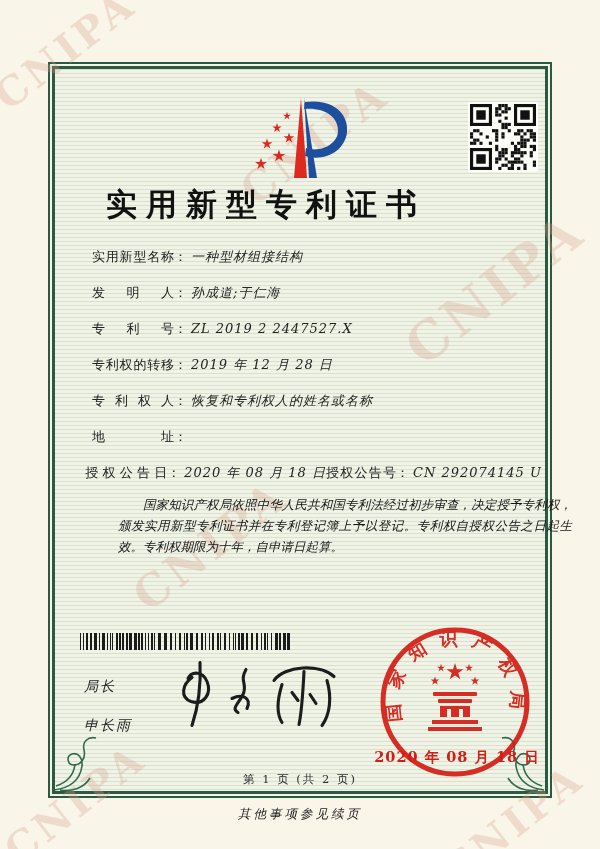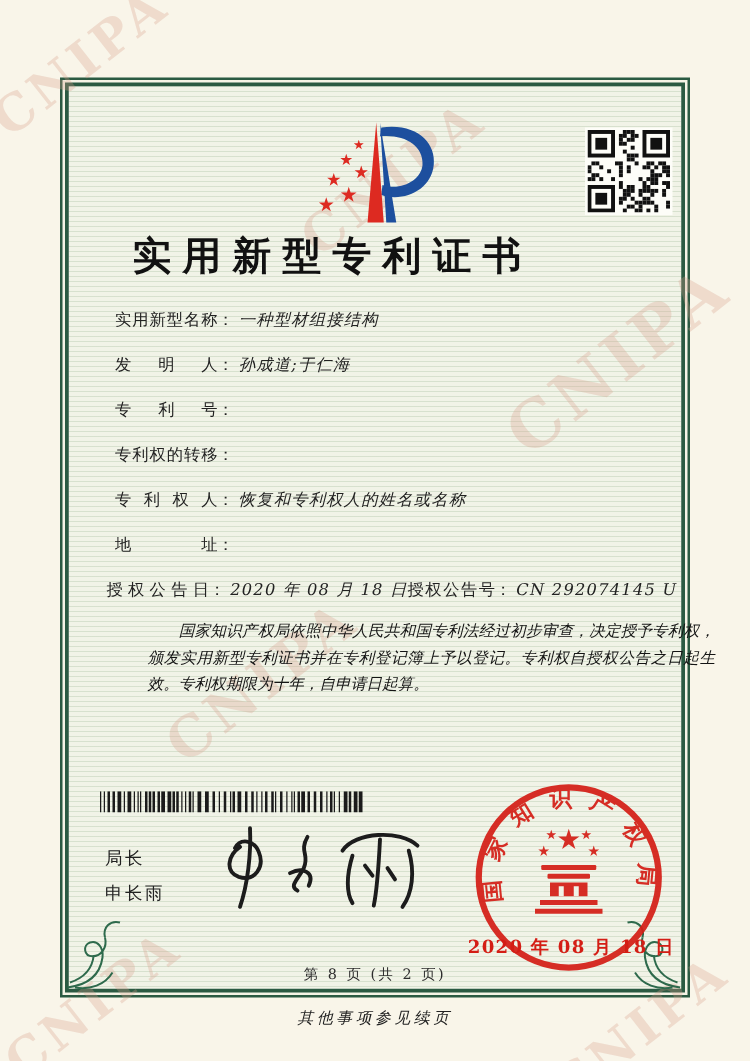--- a/index.html
+++ b/index.html
@@ -71,21 +71,21 @@
   .body-text{
     position:absolute;left:74px;top:494px;width:454px;z-index:4;
     font-size:12.5px;line-height:21px;color:#141414;
     font-style:italic;text-align:justify;margin-left:44px;
   }
   .body-text p{margin:0;text-indent:2em;}
 
   .barcode{position:absolute;left:80px;top:633px;z-index:4;}
 
   .signer{position:absolute;left:84px;top:678px;z-index:4;font-size:14px;color:#222;}
-  .signer div{margin-bottom:10px;letter-spacing:2px;}
+  .signer div{margin-bottom:21px;letter-spacing:2px;font-style:italic;}
   .autograph{position:absolute;left:172px;top:656px;z-index:5;}
 
   .seal{position:absolute;left:377px;top:624px;z-index:5;}
   .seal-date{
     position:absolute;left:368px;top:748px;width:178px;z-index:6;
     text-align:center;color:#d41d15;font-size:14.5px;font-weight:bold;
     letter-spacing:1px;
   }
 
   .page-num{
@@ -266,24 +266,26 @@
         <span class="fvalue">一种型材组接结构</span>
     </div>
     <div class="frow">
       <span class="flabel">发明人</span>
         <span class="fcolon">：</span>
         <span class="fvalue">孙成道;于仁海</span>
     </div>
     <div class="frow">
       <span class="flabel">专利号</span>
         <span class="fcolon">：</span>
+        <span class="fvalue">ZL 2019 2 2447527.X</span>
     </div>
     <div class="frow">
       <span class="flabel">专利权的转移</span>
         <span class="fcolon">：</span>
+        <span class="fvalue">2019 年 12 月 28 日</span>
     </div>
     <div class="frow">
       <span class="flabel">专利权人</span>
         <span class="fcolon">：</span>
         <span class="fvalue">恢复和专利权人的姓名或名称</span>
     </div>
     <div class="frow">
       <span class="flabel">地址</span>
         <span class="fcolon">：</span>
     </div>
@@ -416,17 +418,17 @@
   </svg>
   <svg class="flourish fl-right" width="58" height="62" viewBox="0 0 58 62">
     <g fill="none" stroke="#2e6a4c" stroke-width="1.6">
       <path d="M4,58 C20,56 30,48 32,34 C33,26 28,20 22,22 C16,24 17,33 24,33 C31,33 36,26 34,18"></path>
       <path d="M6,54 C18,50 24,42 25,32"></path>
       <path d="M34,18 C32,10 38,4 46,6"></path>
       <path d="M10,58 C22,60 34,56 40,46"></path>
     </g>
   </svg>
 
-  <div class="page-num">第 8 页 (共 2 页)</div>
+  <div class="page-num">第 1 页 (共 2 页)</div>
 
   <div class="footer-note">其他事项参见续页</div>
 
 </div>
 
 </body></html>

